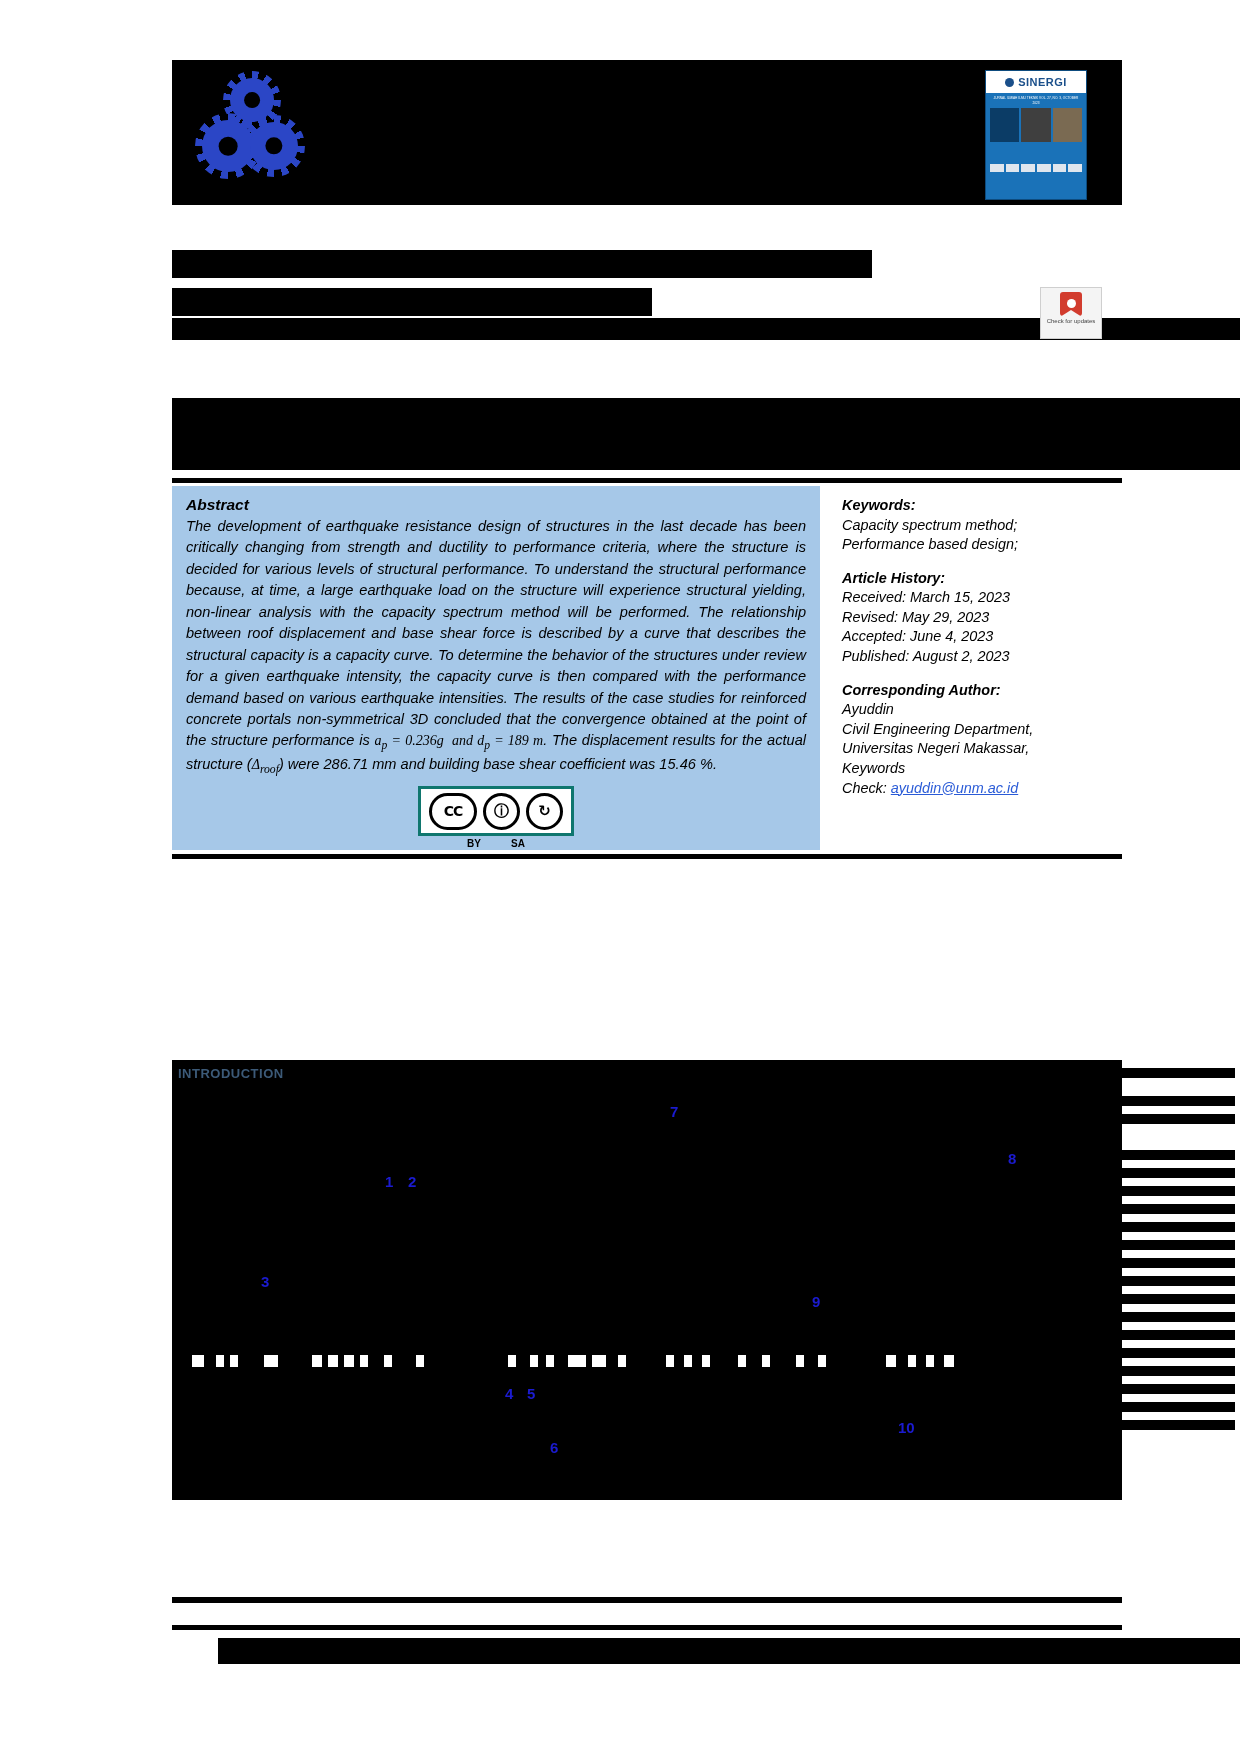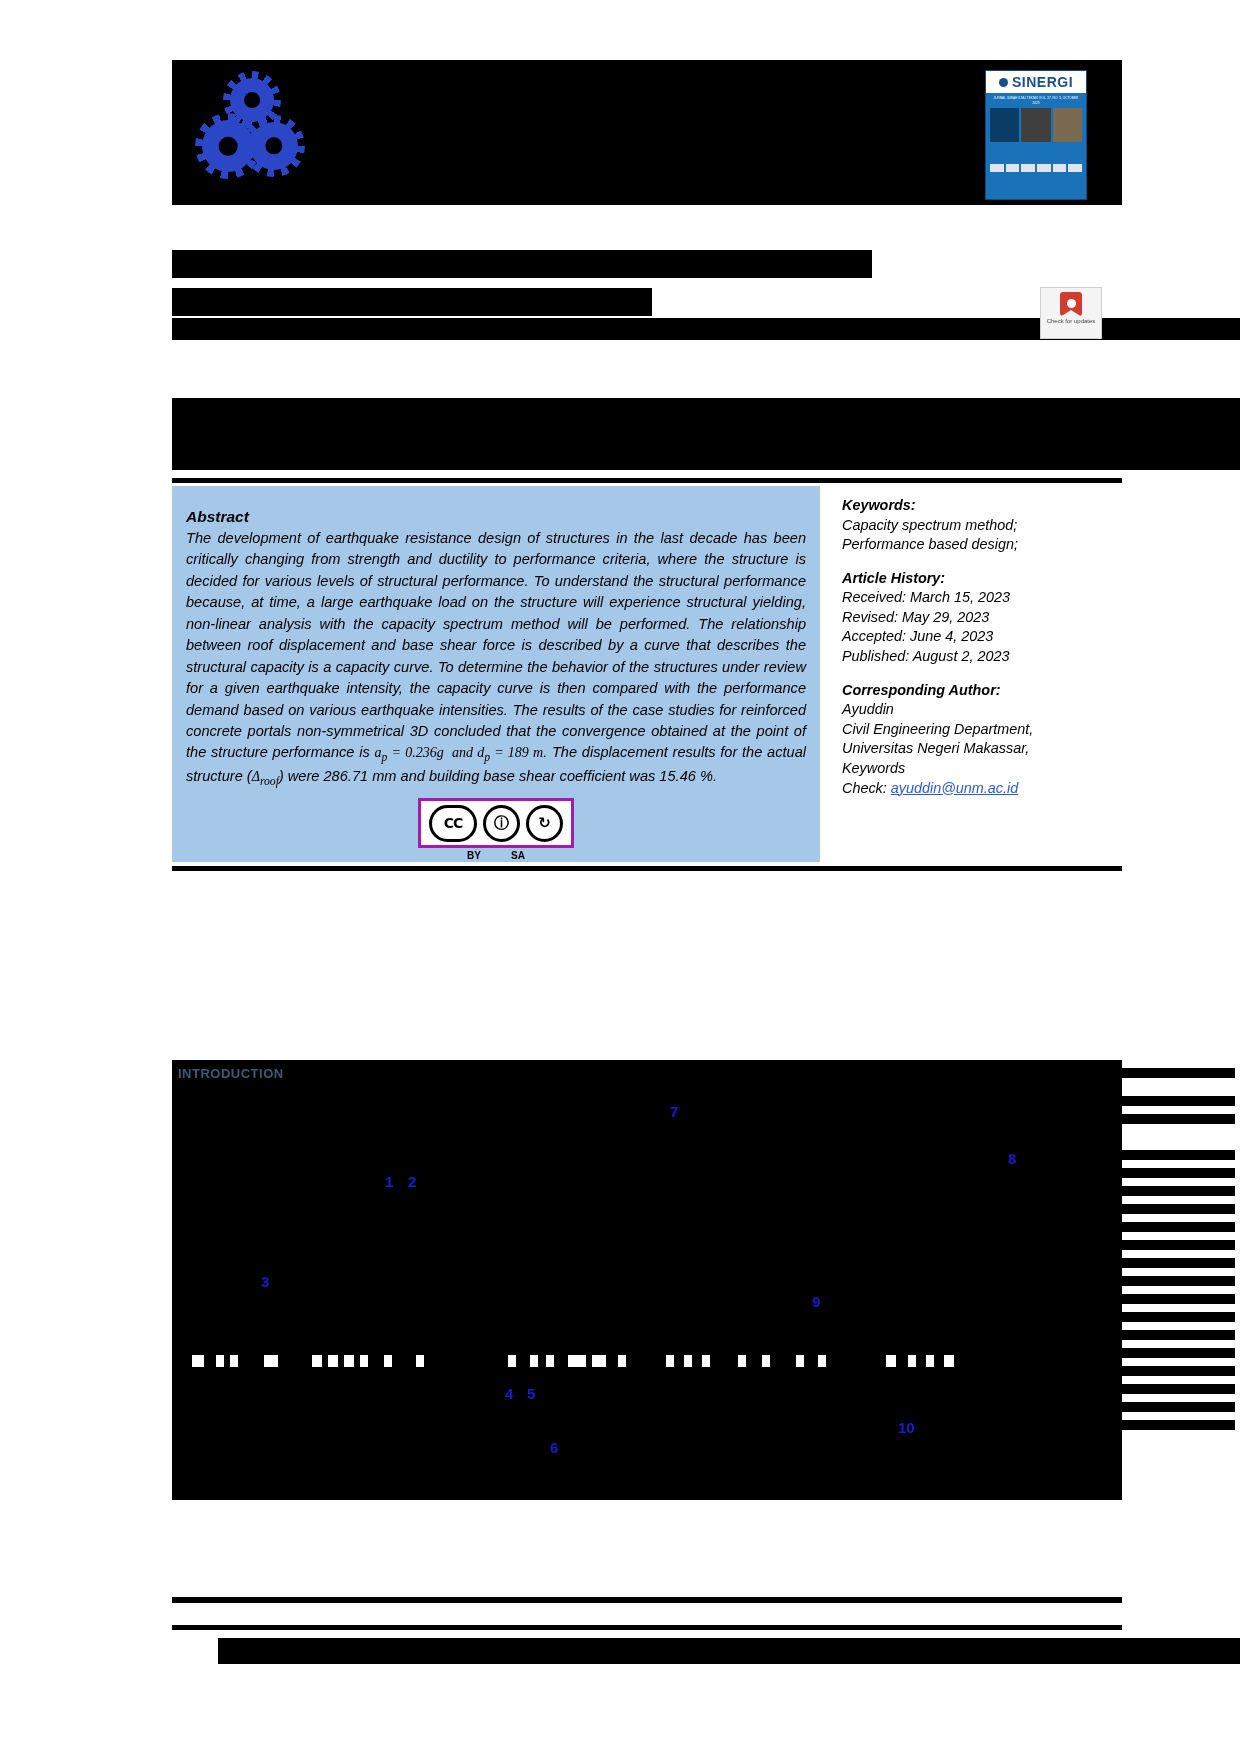--- a/index.html
+++ b/index.html
@@ -76,21 +76,21 @@
   }
   .cover-top {
     height: 22px;
     background: #ffffff;
     display: flex;
     align-items: center;
     justify-content: center;
     gap: 4px;
   }
   .cover-title {
-    font-size: 14px;
+    font-size: 11px;
     font-weight: bold;
     color: #1a4f8a;
     letter-spacing: 0.5px;
   }
   .cover-gear {
     width: 9px; height: 9px; border-radius: 50%;
     background: #1a4f8a;
   }
   .cover-sub {
     font-size: 3.2px;
@@ -207,21 +207,21 @@
     background: #000000;
     width: 950px;
   }
   .abs-body {
     display: flex;
     margin-top: 3px;
   }
   .abs-left {
     width: 648px;
     background: #a6c8e8;
-    padding: 22px 14px 14px 14px;
+    padding: 10px 14px 14px 14px;
     box-sizing: border-box;
   }
   .abs-heading {
     font-weight: bold;
     font-style: italic;
     font-size: 15.5px;
     margin-bottom: 2px;
   }
   .abs-text {
     font-style: italic;
@@ -240,21 +240,21 @@
     font-size: 14.6px;
     text-align: right;
     margin-top: 22px;
   }
   .license-link { color: #2a5bd7; }
   .cc-badge {
     width: 150px;
     height: 44px;
     margin: 8px auto 0;
     background: #ffffff;
-    border: 3px solid #a21caf;
+    border: 3px solid #0f766e;
     display: flex;
     align-items: center;
     justify-content: center;
     gap: 6px;
     position: relative;
   }
   .cc-circle {
     width: 31px; height: 31px;
     border-radius: 50%;
     border: 3px solid #000000;

